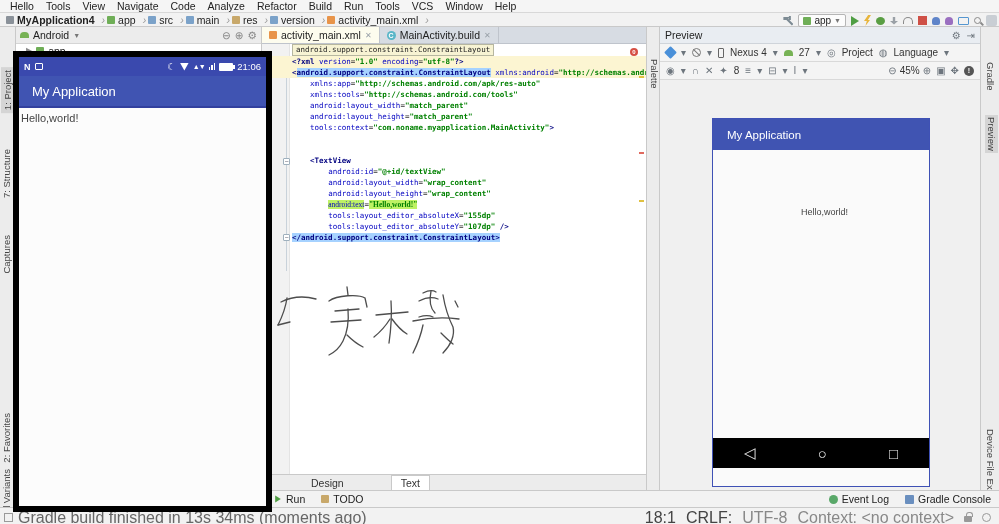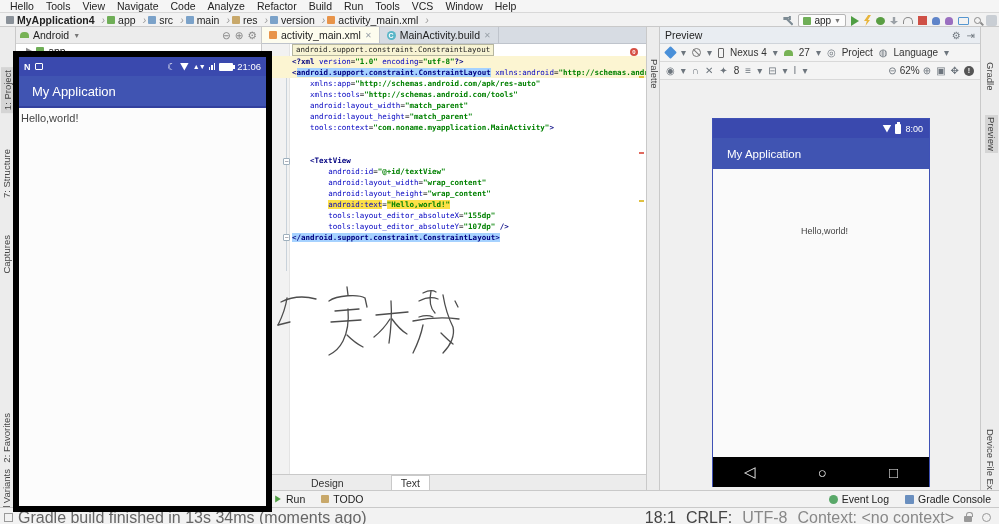--- a/index.html
+++ b/index.html
@@ -63,21 +63,21 @@
   .cbadge { position:absolute; left:5px; top:24px; width:10px; height:10px; border-radius:50%; background:#6cc6d6; border:1px solid #3fa8bb; color:#fff; font-size:7px; line-height:9px; text-align:center; font-weight:bold; }
   .tooltipbox { position:absolute; left:30px; top:0px; height:12px; background:#f7f3d3; border:1px solid #b7b7a0; font-family:"DejaVu Sans Mono", monospace; font-size:7.5px; line-height:10px; padding:0 3px; white-space:nowrap; z-index:3; }
   .codewrap { position:absolute; left:30px; top:12px; right:0; font-family:"DejaVu Sans Mono", monospace; font-size:7.5px; line-height:11px; white-space:pre; }
   .code-line { height:11px; }
   .bg-cream { background:#fcf5d2; margin-left:-30px; padding-left:30px; }
   .tok-tag { color:#000080; font-weight:bold; }
   .tok-attr { color:#0000c0; }
   .tok-val { color:#008000; font-weight:bold; }
   .tok-pln { color:#333; }
   .tok-sel { background:#a6d2ff; }
-  .tok-hl { background:#fde047; }
+  .tok-hl { background:#bef264;font-family:Liberation Serif, serif; }
   .errbadge { position:absolute; right:8px; top:4px; width:8px; height:8px; border-radius:50%; background:#d64f43; color:#fff; font-size:6px; line-height:8px; text-align:center; font-weight:bold; z-index:3; }
   .smark { position:absolute; right:2px; width:5px; height:2px; z-index:3; }
   .sm-y { background:#e0c141; } .sm-r { background:#e06a5f; }
 
   
   .scribble { left:273px; top:281px; width:195px; height:115px; z-index:6; pointer-events:none; }
 
   
   .palstrip { left:646px; top:27px; width:14px; height:463px; background:#ececec; border-right:1px solid #c9c9c9; border-left:1px solid #c9c9c9; }
 
@@ -335,36 +335,31 @@
     <span class="pvico">✦</span>
     <span>8</span>
     <span class="pvico">≡</span>
       <span class="pvico">▾</span>
     <span class="pvico">⊟</span>
       <span class="pvico">▾</span>
     <span class="pvico">I</span>
       <span class="pvico">▾</span>
     <span style="margin-left:auto;" class="row">
       <span class="pvico">⊖</span>
-      <span style="margin:0 3px;">62%</span>
+      <span style="margin:0 3px;">45%</span>
       <span class="pvico">⊕</span>
       <span class="pvico" style="margin-left:5px;">▣</span>
       <span class="pvico" style="margin-left:5px;">✥</span>
       <span class="warnc" style="margin-left:5px;">!</span>
     </span>
   </div>
   <div class="pvcanvas"></div>
 </div>
 
 <div class="abs pvdev">
-  <div class="pv-status">
-    <span class="wifi"></span>
-    <span class="batt"></span>
-    <span>8:00</span>
-  </div>
   <div class="pv-appbar">
     <span>My Application</span>
   </div>
   <div class="pv-body">
     <span class="pv-hello">Hello,world!</span>
   </div>
   <div class="pv-nav">
     <span>◁</span>
     <span>○</span>
     <span>□</span>

